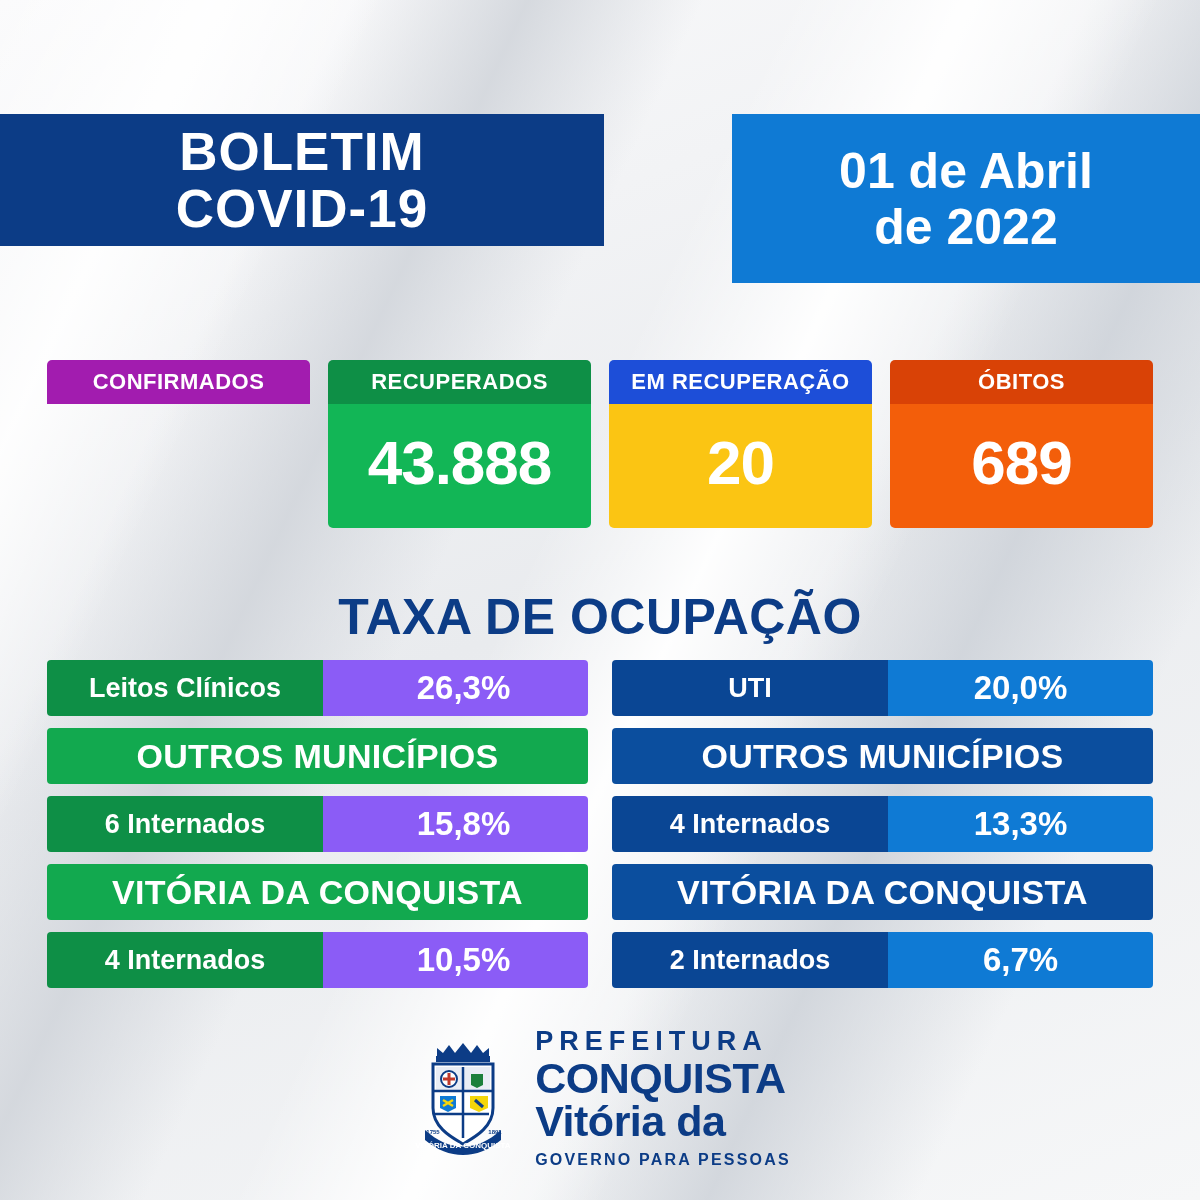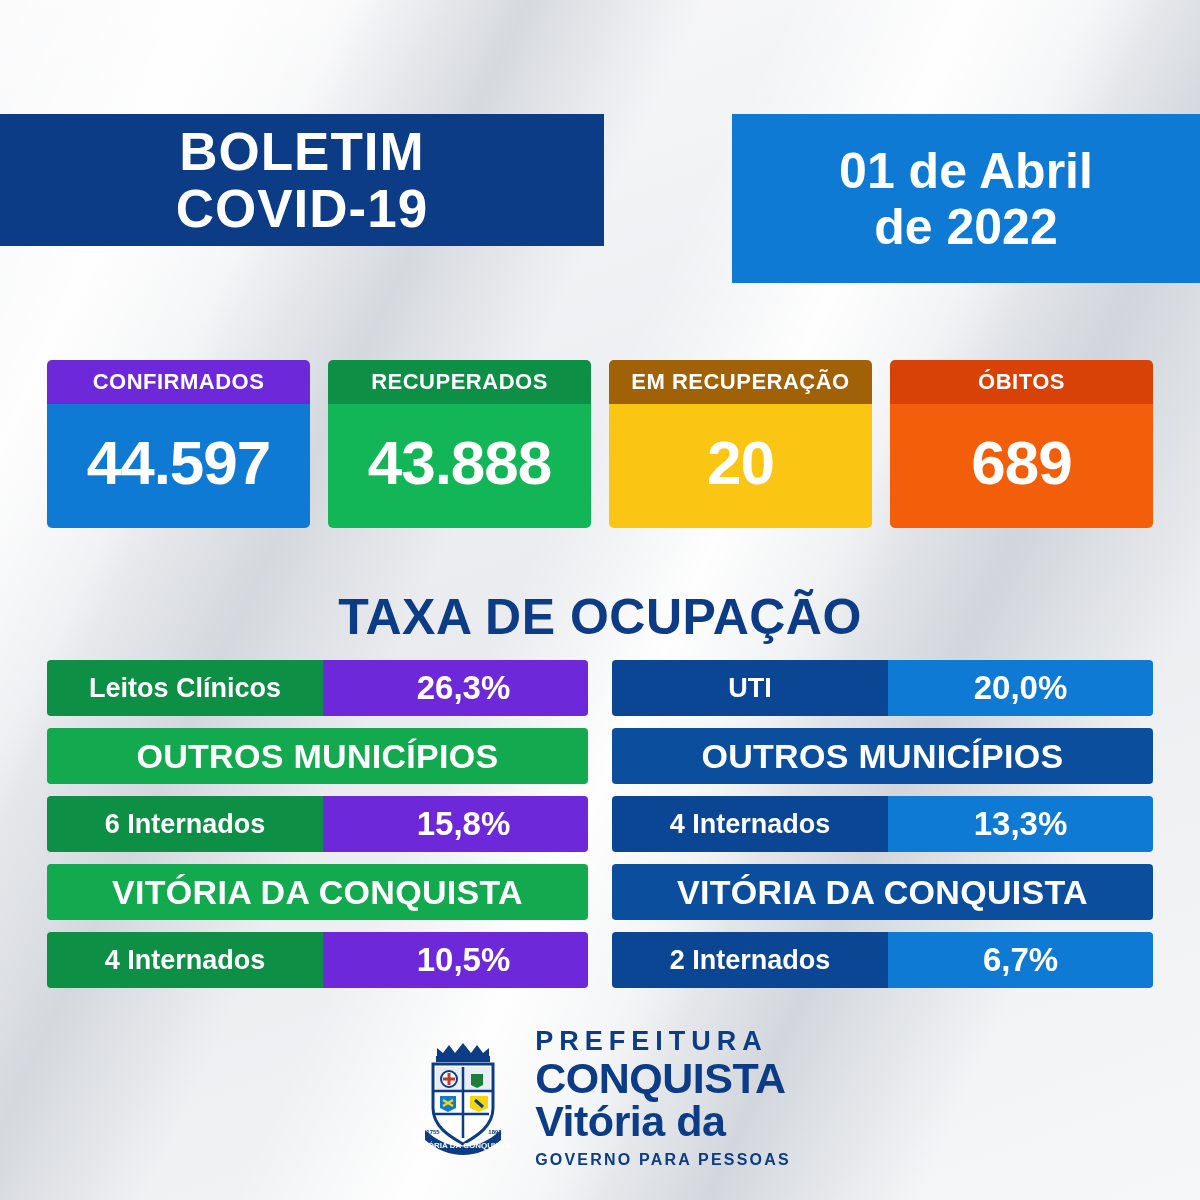--- a/index.html
+++ b/index.html
@@ -52,25 +52,25 @@
   .stat { flex: 1 1 0; display: flex; flex-direction: column; border-radius: 5px; overflow: hidden; }
   .stat .label {
     height: 44px; display: flex; align-items: center; justify-content: center;
     color: #ffffff; font-weight: 700; font-size: 22px; letter-spacing: 0.5px;
   }
   .stat .value {
     flex: 1; display: flex; align-items: center; justify-content: center;
     color: #ffffff; font-weight: 700; font-size: 62px; letter-spacing: -1px;
     padding-bottom: 8px;
   }
-  .stat.blue .label { background: #6d28d9; }
+  .stat.blue .label { background: #a21caf; }
   .stat.blue .value { background: #0f7ad4; }
   .stat.green .label { background: #0e8f46; }
   .stat.green .value { background: #12b656; }
-  .stat.yellow .label { background: #a16207; }
+  .stat.yellow .label { background: #1d4ed8; }
   .stat.yellow .value { background: #fbc513; }
   .stat.orange .label { background: #d94206; }
   .stat.orange .value { background: #f35e0a; }
 
   
   .occ-title {
     position: absolute; top: 588px; left: 0; width: 1200px;
     text-align: center; color: #0c3c86; font-weight: 700; font-size: 50px;
     letter-spacing: 0.5px;
   }
@@ -85,21 +85,21 @@
   .row-split .right {
     flex: 1; display: flex; align-items: center; justify-content: center;
     color: #ffffff; font-weight: 700; font-size: 33px;
   }
   .row-full {
     height: 56px; border-radius: 4px; display: flex; align-items: center; justify-content: center;
     color: #ffffff; font-weight: 700; font-size: 34px; letter-spacing: 0.3px;
   }
 
   .green .left  { background: #0e8f46; }
-  .green .right { background: #6d28d9; padding-left: 16px; }
+  .green .right { background: #8b5cf6; padding-left: 16px; }
   .green.row-full { background: #12a94f; }
 
   .blue .left  { background: #0a4694; }
   .blue .right { background: #0f7ad4; }
   .blue.row-full { background: #0b4e9e; }
 
   
   .footer { position: absolute; left: 0; top: 1022px; width: 1200px; height: 150px; display: flex; align-items: center; justify-content: center; gap: 18px; }
   .crest { width: 108px; height: 126px; position: relative; }
   .brand { display: flex; flex-direction: column; justify-content: center; }
@@ -125,21 +125,20 @@
       <div class="title">BOLETIM<br>COVID-19</div>
     </div>
     <div class="date-box">
       <div class="date">01 de Abril<br>de 2022</div>
     </div>
   </div>
 
   <div class="stats">
     <div class="stat blue">
       <div class="label">CONFIRMADOS</div>
-      <div class="value">44.597</div>
     </div>
     <div class="stat green">
       <div class="label">RECUPERADOS</div>
       <div class="value">43.888</div>
     </div>
     <div class="stat yellow">
       <div class="label">EM RECUPERAÇÃO</div>
       <div class="value">20</div>
     </div>
     <div class="stat orange">

